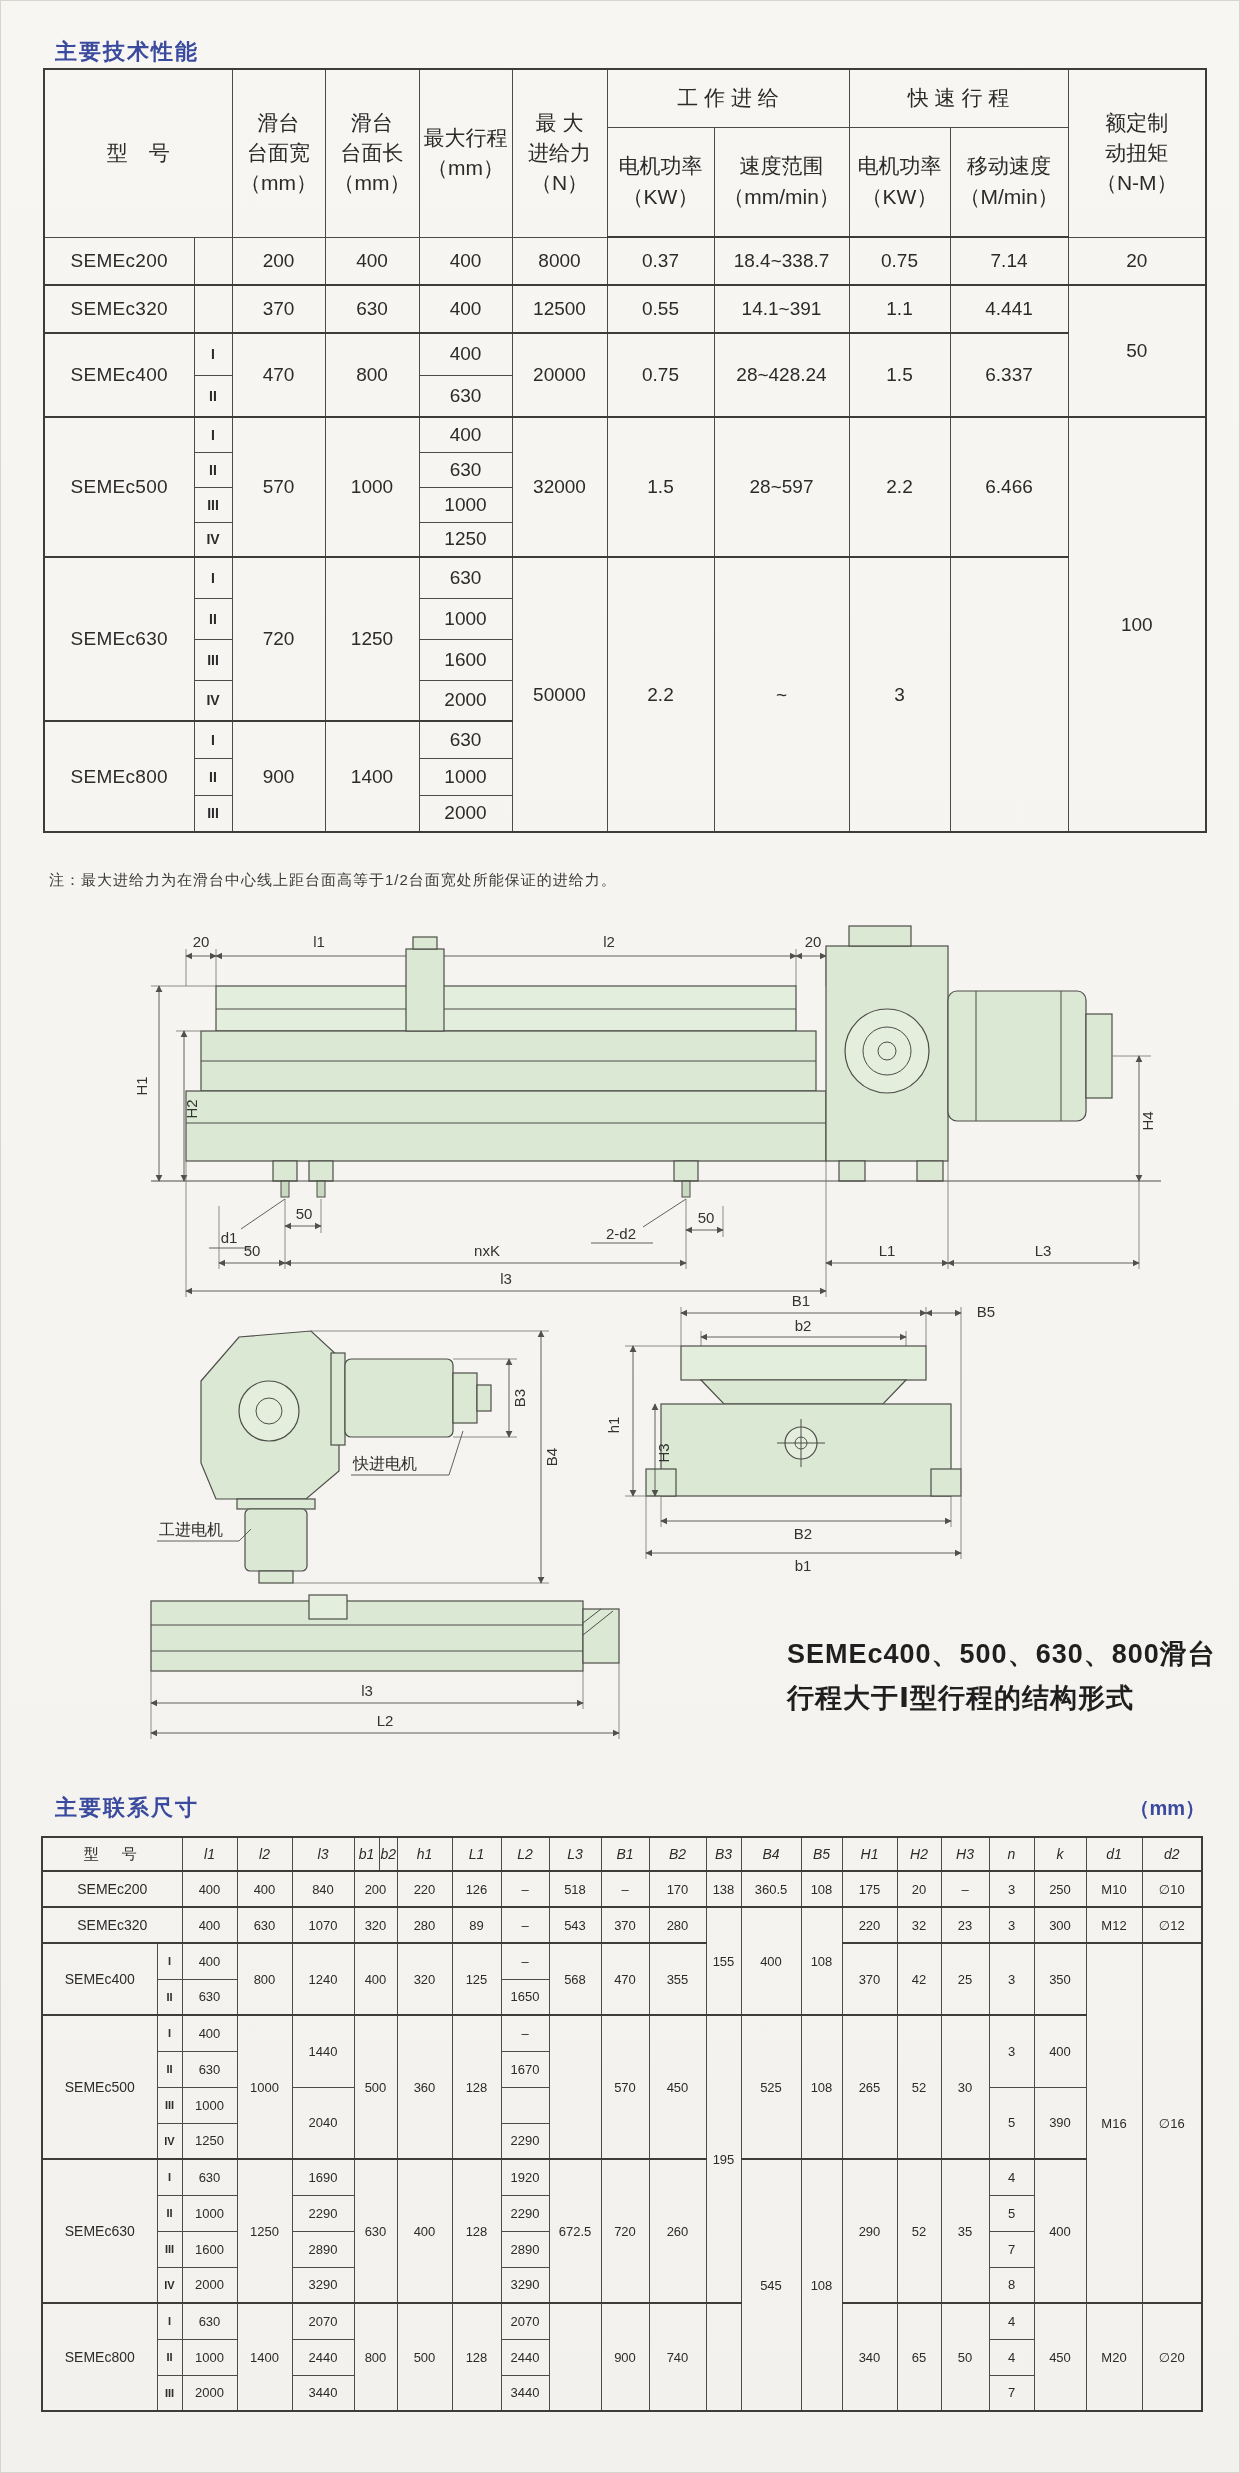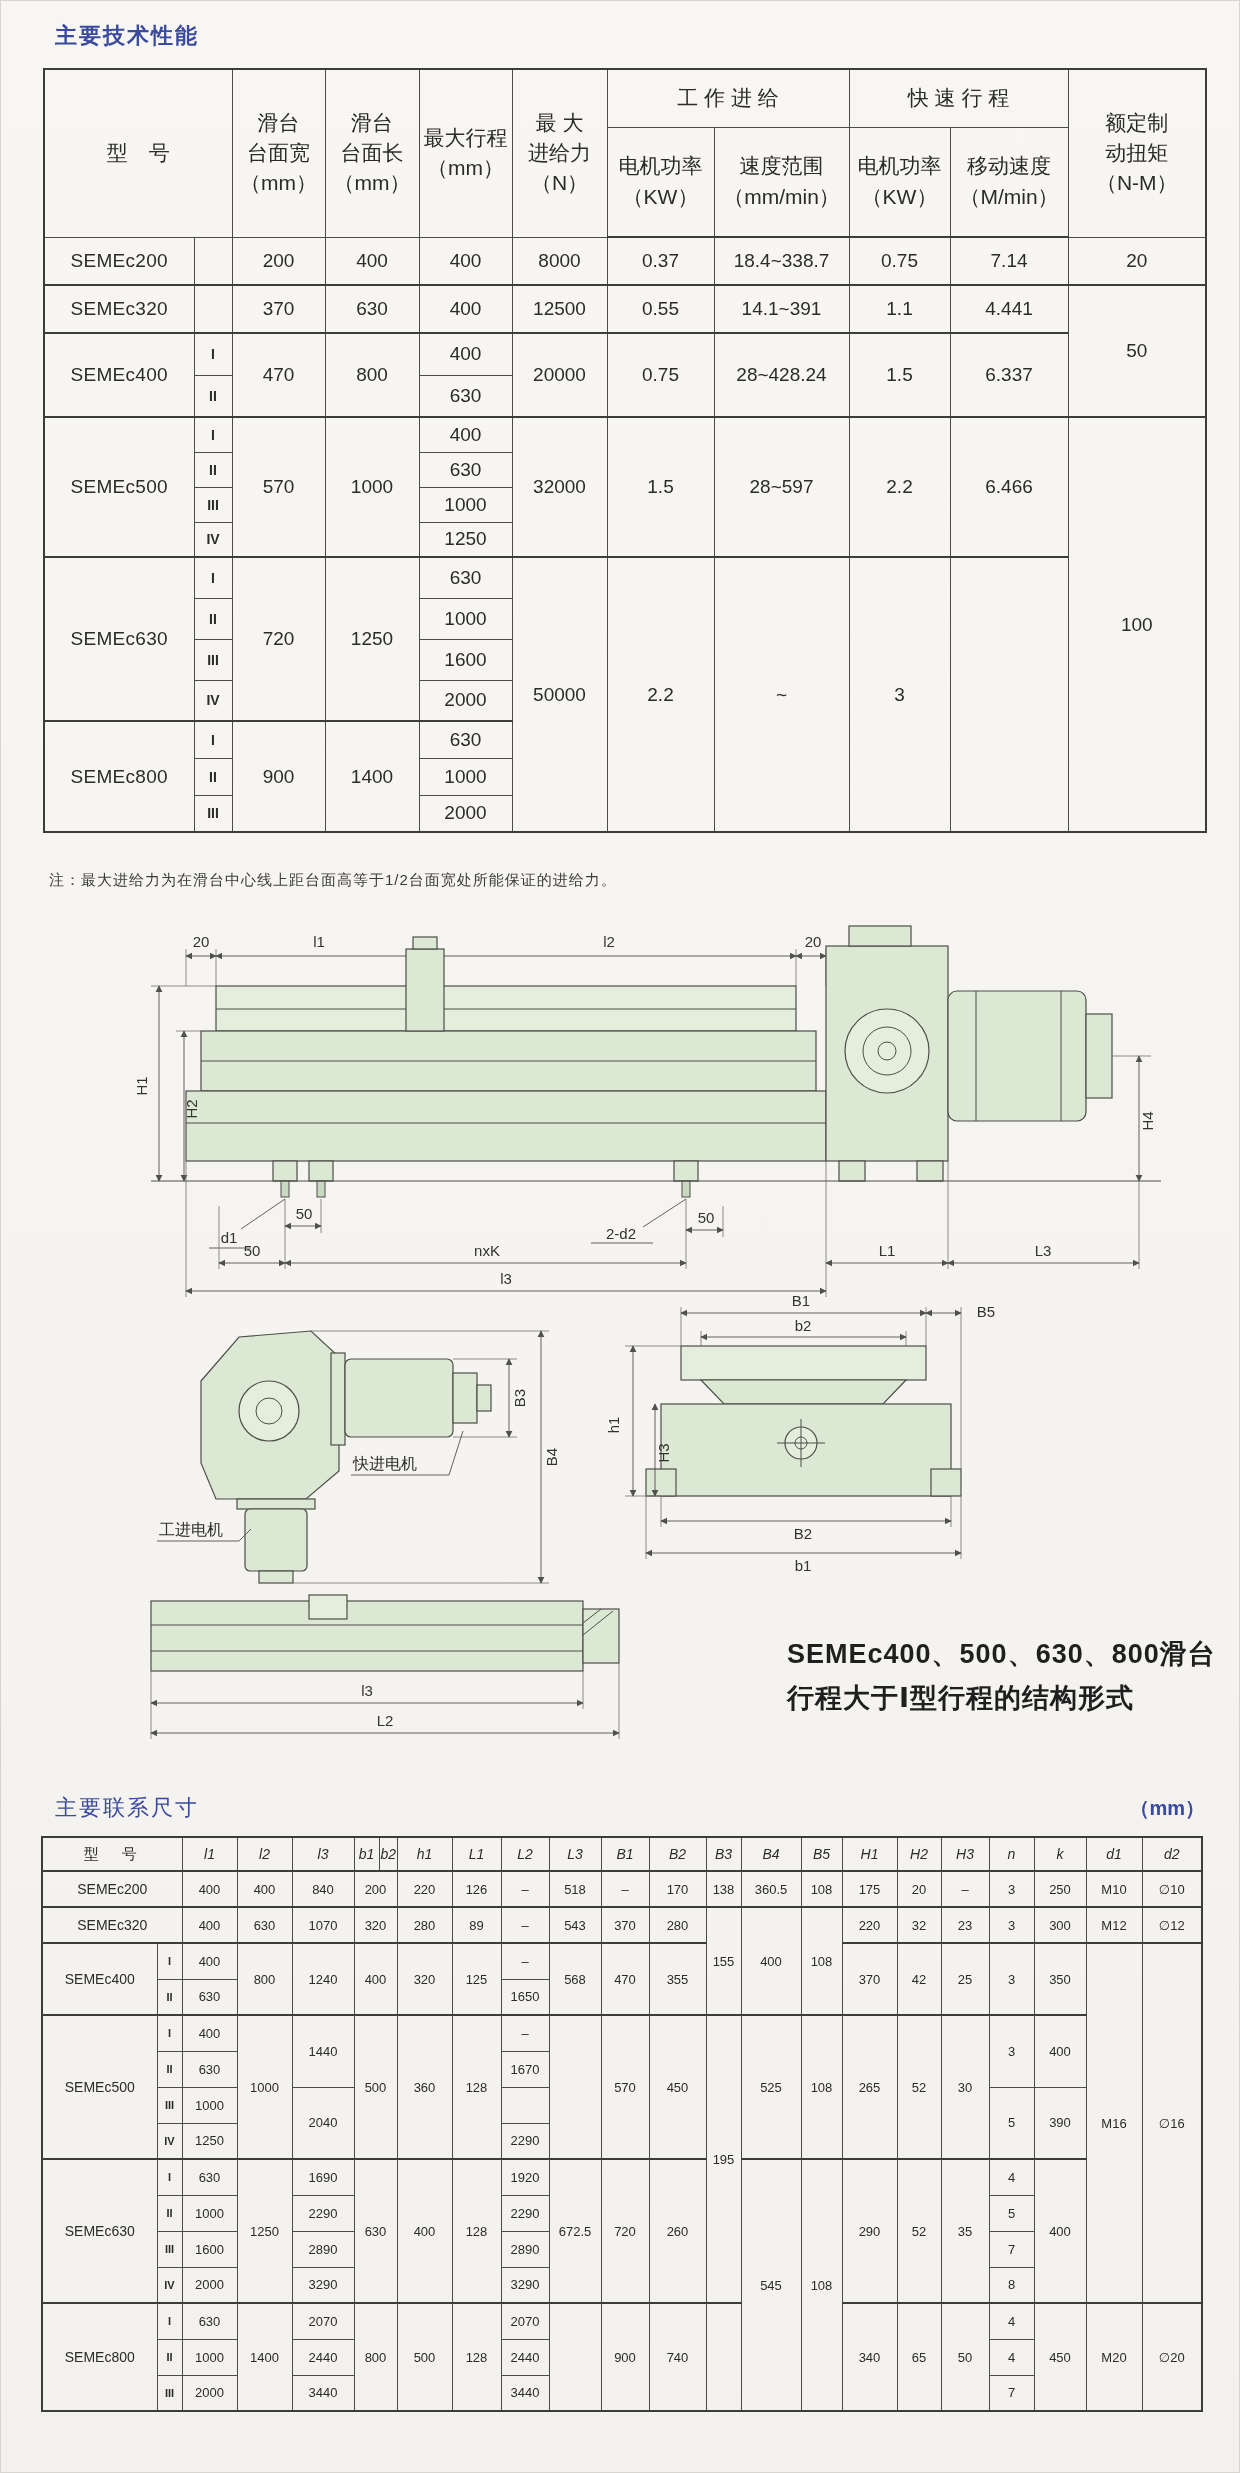--- a/index.html
+++ b/index.html
@@ -1,22 +1,22 @@
 <!DOCTYPE html>
 <html><head>
 <meta charset="utf-8">
 <style>
   *{margin:0;padding:0;box-sizing:border-box}
   html,body{width:1240px;height:2473px}
   body{position:relative;background:#ecease6;font-family:"Liberation Sans","DejaVu Sans",sans-serif;color:#2b2b2b}
   .page{position:absolute;inset:0;background:linear-gradient(180deg,#f8f6f3 0%,#f6f4f0 55%,#f3f1ed 100%);border:1px solid #d8d5d0}
   .sec-title{position:absolute;color:#3a4a9e;font-weight:bold;font-size:22px;letter-spacing:2px}
-  #title1{left:54px;top:20px}
+  #title1{left:54px;top:36px}
   #title2-row{position:absolute;top:1792px;left:54px;width:1150px;display:flex;justify-content:space-between;align-items:baseline}
-  #title2-row .t{color:#3a4a9e;font-weight:normal;font-size:22px;letter-spacing:2px}
+  #title2-row .t{color:#3a4a9e;font-weight:bold;font-size:22px;letter-spacing:2px}
   #title2-row .u{color:#3a4a9e;font-weight:bold;font-size:20px}
   .tblwrap{position:absolute}
   #wrap1{left:42px;top:67px}
   #wrap2{left:40px;top:1835px}
   table{border-collapse:collapse;table-layout:fixed;border:2px solid #3c3c39}
   td,th{border:1px solid #4b4b48;text-align:center;vertical-align:middle;white-space:pre-line;overflow:hidden;padding:0 1px;font-weight:normal}
   tr.grp>td,tr.grp>th{border-top:2px solid #3c3c39}
   thead tr:last-child th{border-bottom:2px solid #3c3c39}
   #table1{width:1162px}
   #table1 th{font-size:21px;line-height:1.45}

